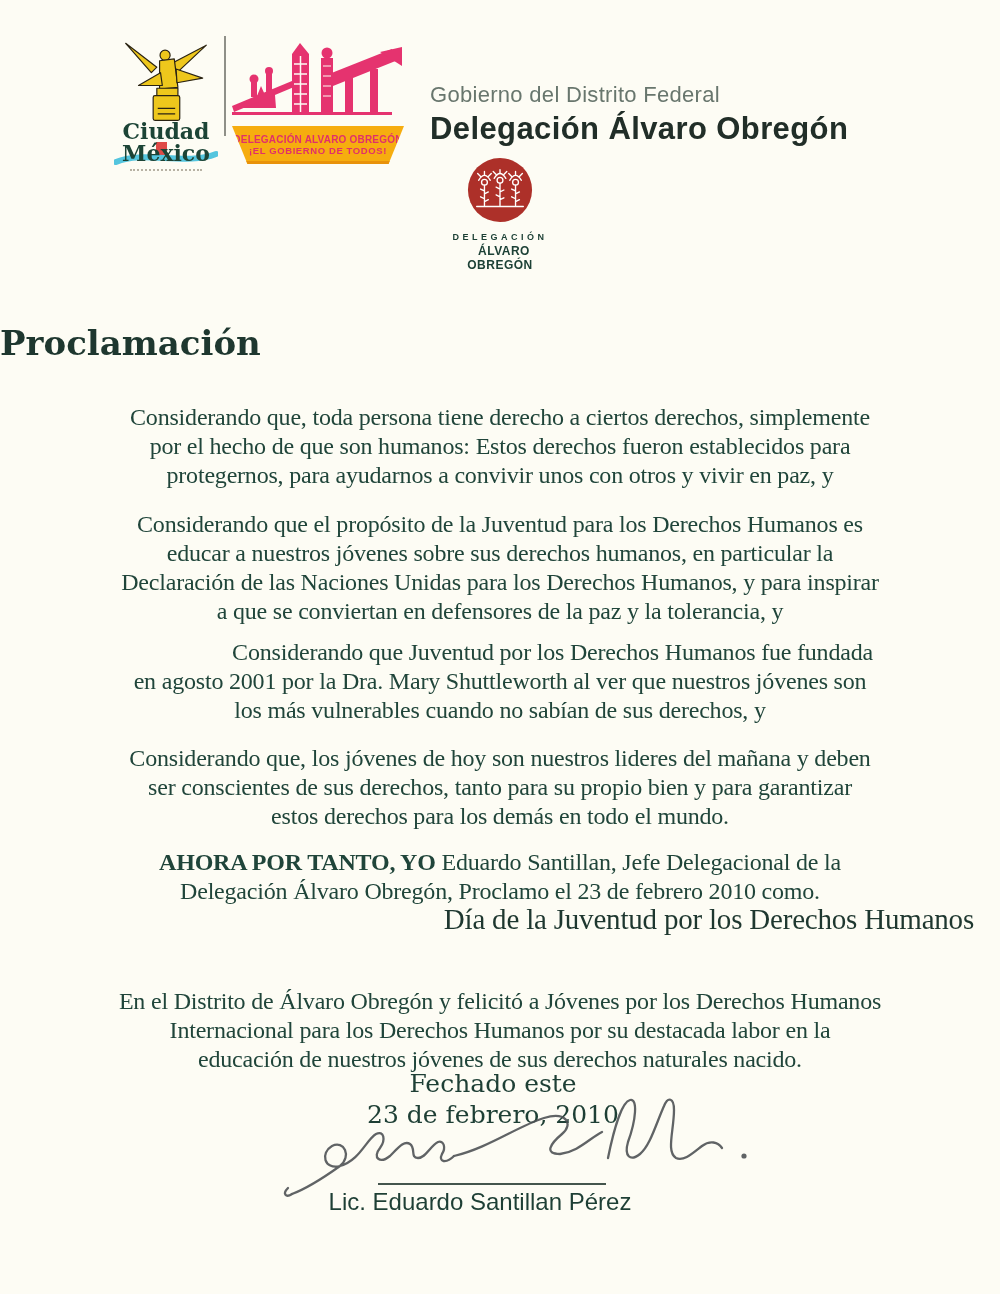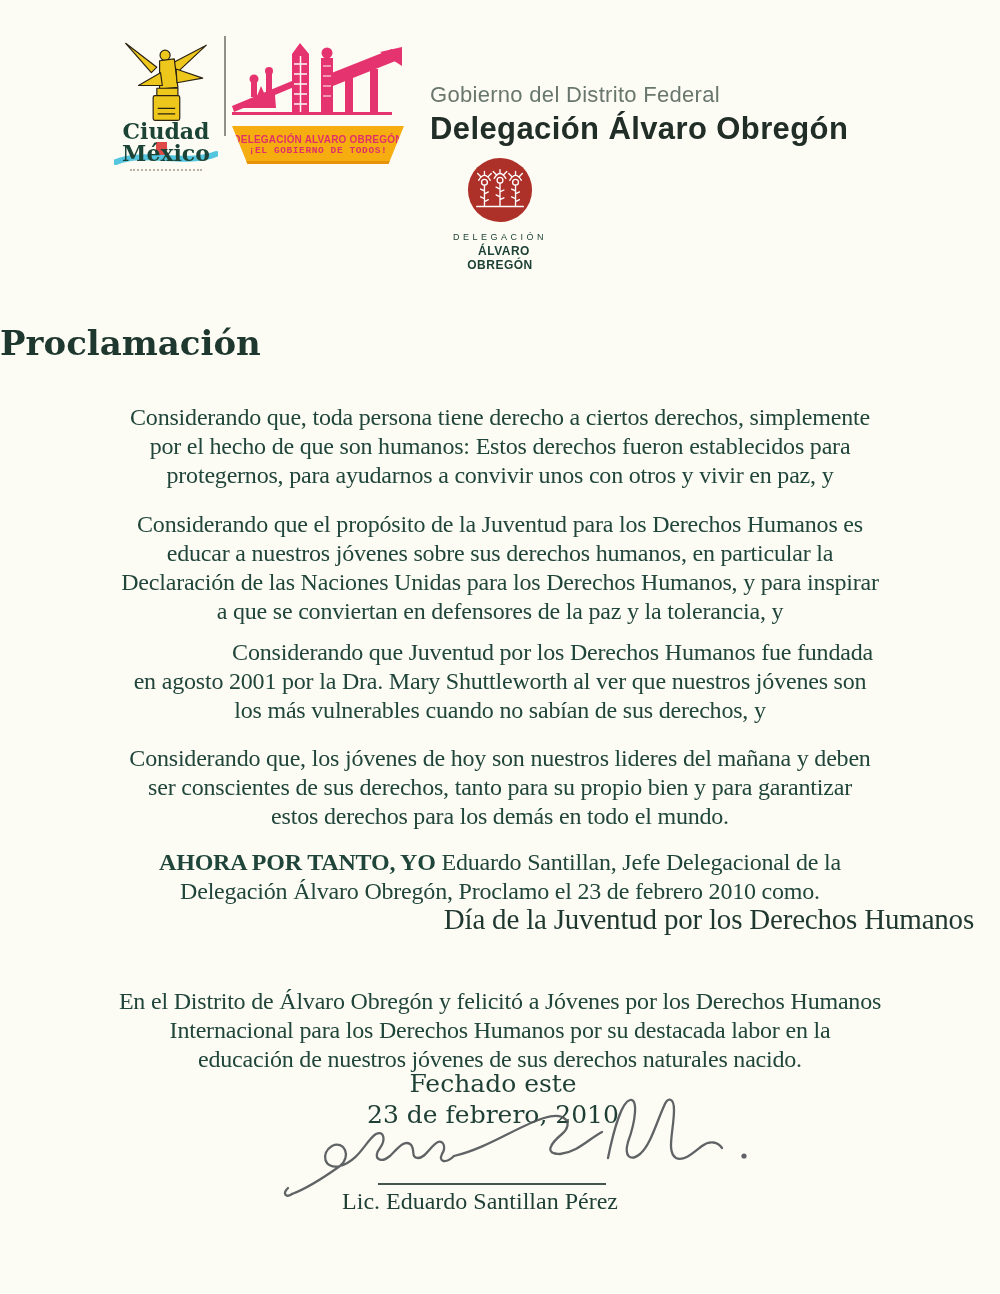--- a/index.html
+++ b/index.html
@@ -24,28 +24,28 @@
   .ciudad-tagline{margin:5px auto 0;width:72px;border-top:2px dotted #b7b2a4;height:0;}
   .header-sep{position:absolute;left:224px;top:36px;width:2px;height:100px;background:#8f9088;}
   .skyline-logo{position:absolute;left:232px;top:42px;width:172px;height:124px;}
   .skyline-banner{position:absolute;left:0;top:84px;width:172px;height:38px;
     background:#f6ad0f;
     clip-path:polygon(0 0,100% 0,91% 100%,9% 100%);
     display:flex;flex-direction:column;justify-content:center;align-items:center;
     box-shadow:inset 0 -3px 0 #e8920a;}
   .skyline-banner .b1{font-family:"Liberation Sans",sans-serif;font-weight:bold;
     font-size:10px;letter-spacing:.2px;color:#e0306a;}
-  .skyline-banner .b2{font-family:Liberation Mono, monospace;font-weight:bold;
+  .skyline-banner .b2{font-family:Liberation Sans, sans-serif;font-weight:bold;
     font-size:9.5px;letter-spacing:.6px;color:#e0306a;}
   .gdf-text{position:absolute;left:430px;top:82px;font-family:"Liberation Sans",sans-serif;}
   .gdf-line1{font-size:22px;color:#68766d;letter-spacing:.3px;}
   .gdf-line2{font-size:31px;font-weight:bold;color:#212e28;letter-spacing:.4px;margin-top:3px;}
   .seal{position:absolute;left:0;right:0;top:156px;text-align:center;}
   .seal-text{margin-top:4px;font-family:"Liberation Sans",sans-serif;color:#1d4136;}
-  .seal-text .s1{font-size:9px;font-weight:normal;letter-spacing:3.5px;}
+  .seal-text .s1{font-size:9px;font-weight:bold;letter-spacing:3.5px;}
   .seal-text .s2{font-size:12px;font-weight:bold;letter-spacing:.5px;margin-top:2px;padding-left:8px;}
   .seal-text .s3{font-size:12px;font-weight:bold;letter-spacing:.5px;}
   
   .doc-title{position:absolute;left:0;right:26px;top:300px;text-align:left;
     font-family:"DejaVu Serif",serif;font-weight:bold;font-size:34px;color:#1e372f;}
   .para{position:absolute;left:28px;right:28px;text-align:center;
     font-size:24px;line-height:29px;letter-spacing:-0.2px;
     white-space:pre-line;color:#20453a;}
   .para strong{font-weight:bold;}
   #p1{top:379px;}
@@ -56,21 +56,21 @@
   .doc-heading{position:absolute;left:0;right:26px;top:903px;text-align:right;
     font-weight:normal;font-size:29px;letter-spacing:-0.2px;color:#1e372f;
     font-family:"Liberation Serif",serif;}
   #p6{top:963px;}
   .dated{position:absolute;left:0;right:14px;top:1068px;text-align:center;
     font-family:"DejaVu Serif",serif;font-size:25px;line-height:31px;
     white-space:pre-line;color:#1e3f35;}
   .signature-svg{position:absolute;left:278px;top:1096px;}
   .sig-line{position:absolute;left:378px;top:1183px;width:228px;height:2px;background:#44554d;}
   .signatory{position:absolute;left:0;right:40px;top:1188px;text-align:center;
-    font-family:Liberation Serif, serif;font-size:24px;color:#1e3f35;}
+    font-family:Liberation Sans, sans-serif;font-size:24px;color:#1e3f35;}
 </style>
 </head>
 <body>
 
 <div class="page">
 
   <div class="ciudad-logo">
     <svg class="angel" width="100" height="88" viewBox="0 0 100 96">
       <g fill="#eec71c" stroke="#2a2313" stroke-width="1.3" stroke-linejoin="round">
         <polygon points="40,34 6,8 34,40"></polygon>

